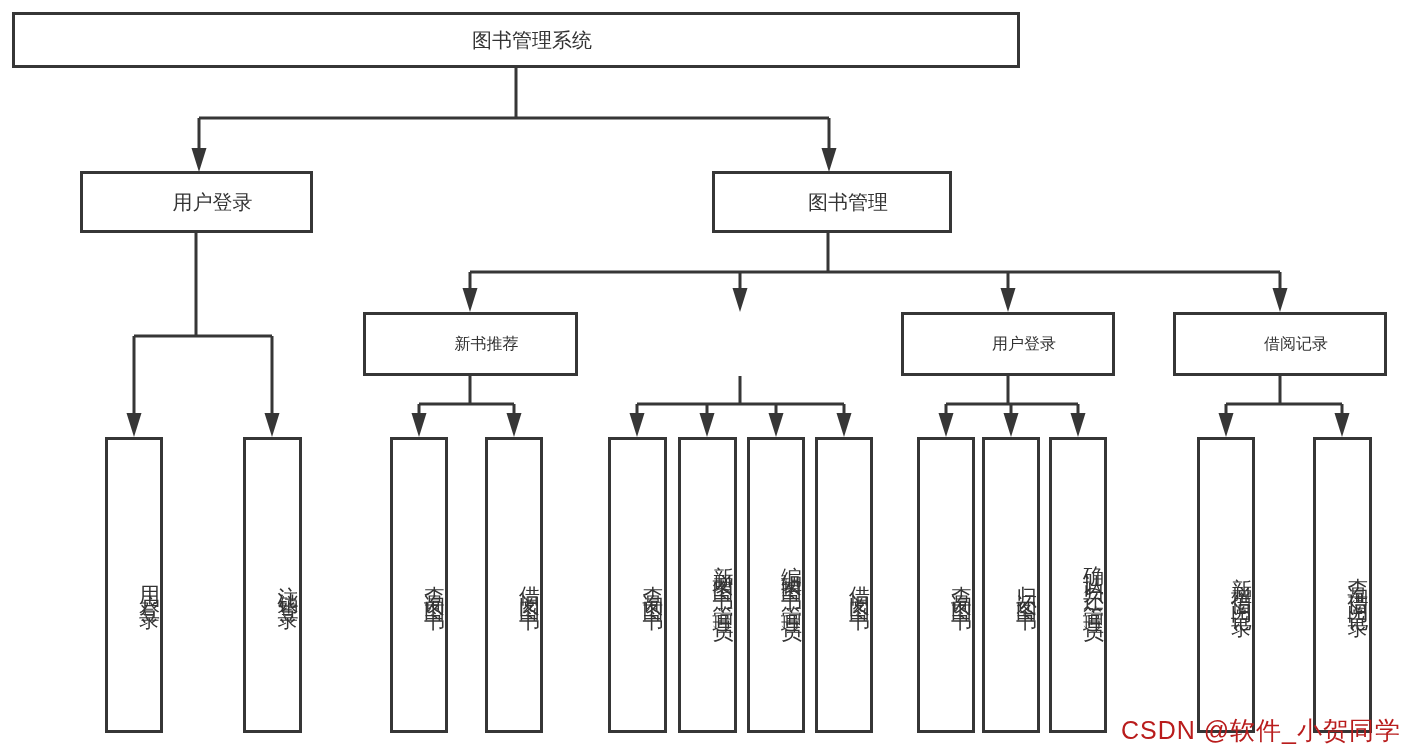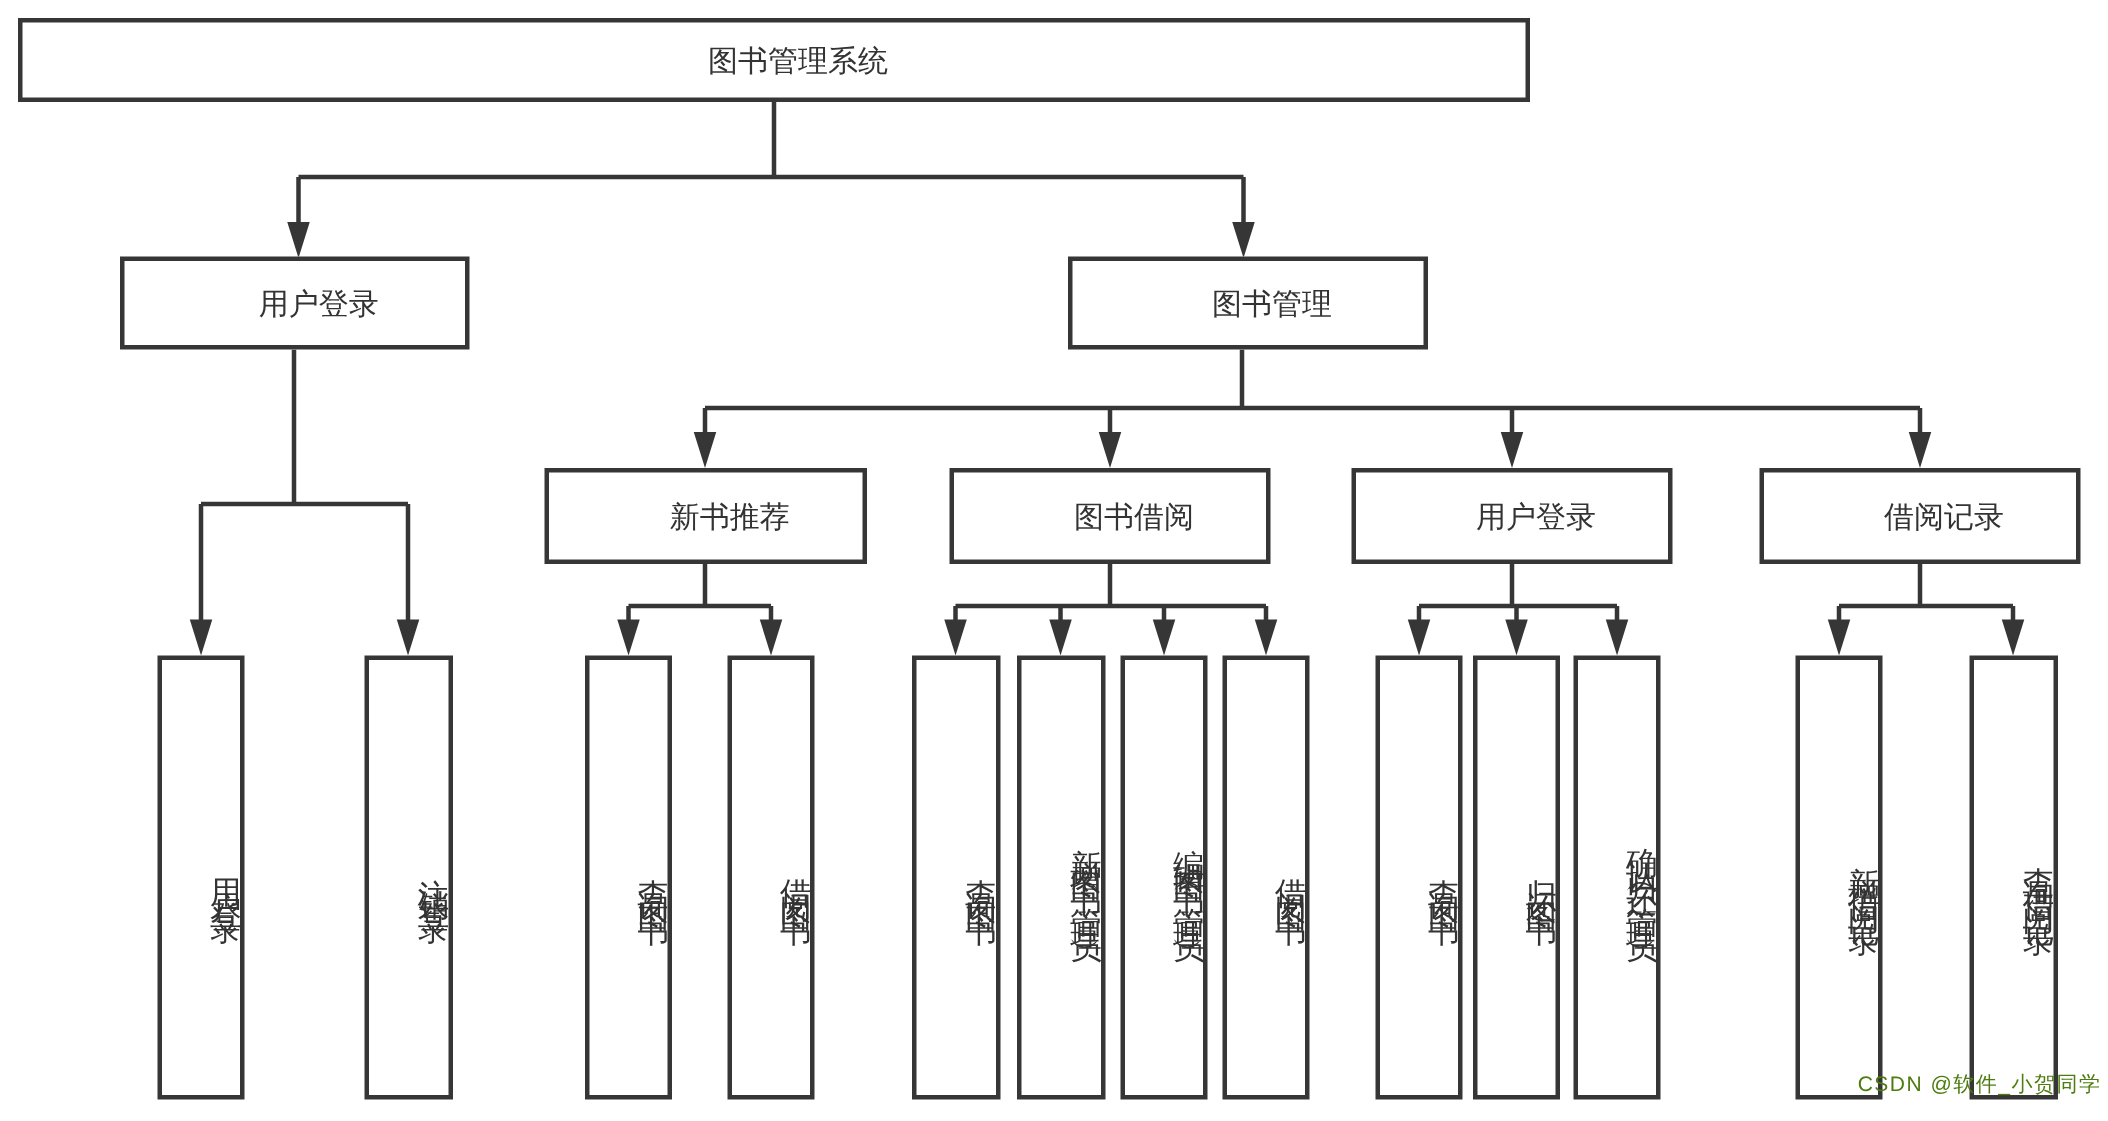--- a/index.html
+++ b/index.html
@@ -10,29 +10,29 @@
   }
   svg.connectors { position:absolute; left:0; top:0; width:1405px; height:747px; }
   .node {
     position:absolute; box-sizing:border-box;
     border:3px solid #363636; background:#ffffff;
     display:flex; align-items:center; justify-content:center;
     font-size:20px; color:#333333; white-space:nowrap;padding-left:32px;
   }
   .root  { left:12px;  top:12px;  width:1008px; height:56px; }
   .lvl2  { top:171px; height:62px; }
-  .lvl3  { top:312px; height:64px; font-size:20px; }
+  .lvl3  { top:312px; height:64px; font-size:16px; }
   .leaf  { top:437px; height:296px; }
   .vtext {
     writing-mode:vertical-rl; text-orientation:mixed;
     font-size:21px; letter-spacing:8px; line-height:1;
   }
   .watermark {
     position:absolute; right:4px; top:714px;
-    font-size:14px; color:#4d7c0f; letter-spacing:1px;
+    font-size:25px; color:#b91c1c; letter-spacing:1px;
   }
 </style>
 </head>
 <body>
 
 <div class="canvas">
 
   <svg class="connectors" viewBox="0 0 1405 747" xmlns="http://www.w3.org/2000/svg">
     <g stroke="#363636" stroke-width="3" fill="none">
 
@@ -72,21 +72,20 @@
       <polygon points="1334.5,413 1349.5,413 1342,437"></polygon>
     </g>
   </svg>
 
   <div class="node root">图书管理系统</div>
 
   <div class="node lvl2" style="left:80px; width:233px;">用户登录</div>
   <div class="node lvl2" style="left:712px; width:240px;">图书管理</div>
 
   <div class="node lvl3" style="left:363px; width:215px;">新书推荐</div>
-  <div class="node lvl3" style="left:633px; width:214px;">图书借阅</div>
   <div class="node lvl3" style="left:901px; width:214px;">用户登录</div>
   <div class="node lvl3" style="left:1173px; width:214px;">借阅记录</div>
 
   <div class="node leaf" style="left:105px; width:58px;">
     <span class="vtext">用户登录</span>
   </div>
   <div class="node leaf" style="left:243px; width:59px;">
     <span class="vtext">注销登录</span>
   </div>
 

